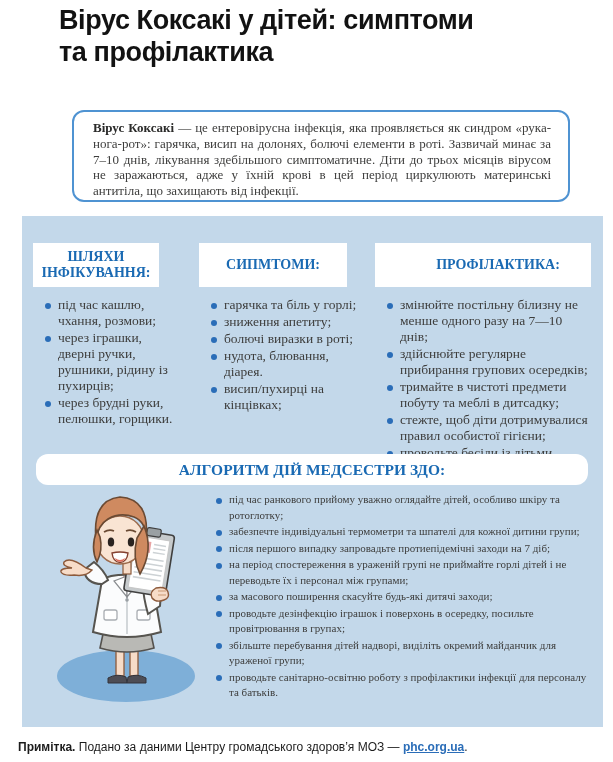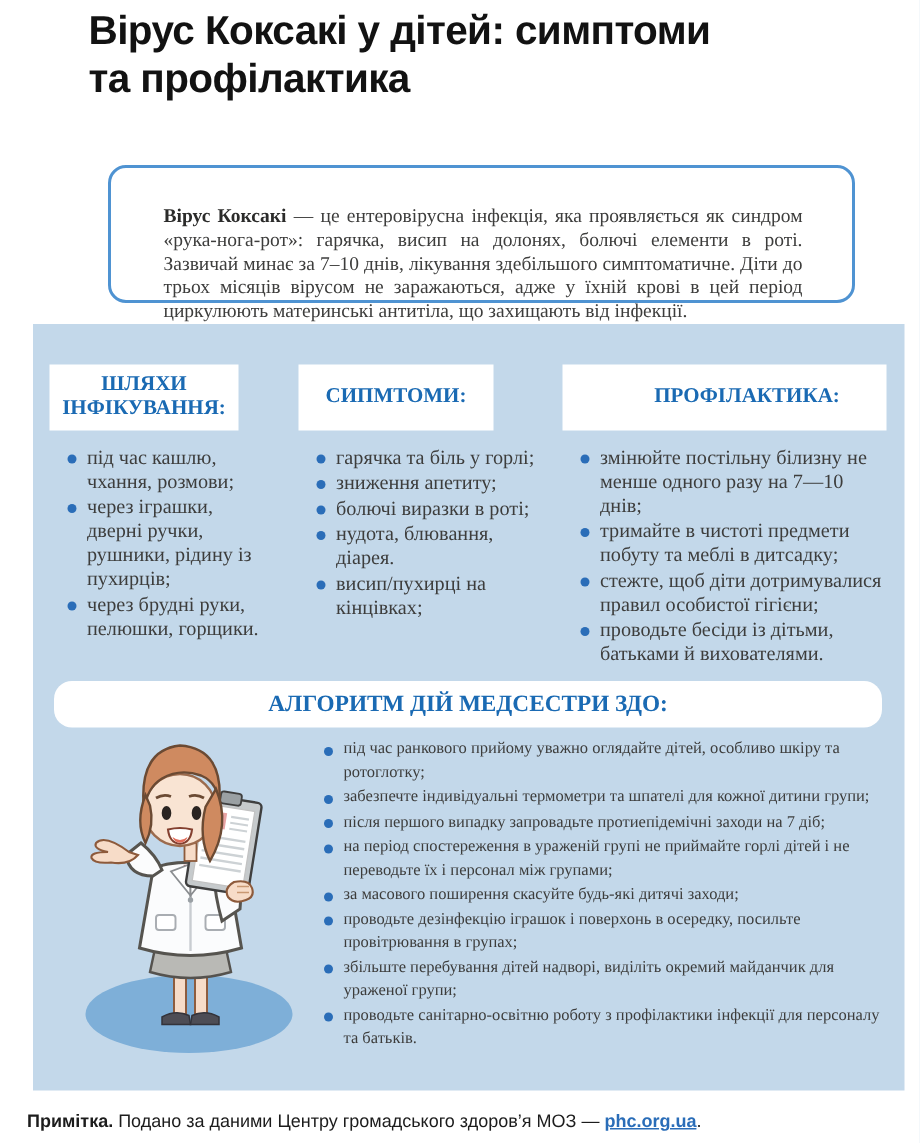--- a/index.html
+++ b/index.html
@@ -4,32 +4,32 @@
 <style>
   html,body{margin:0;padding:0;background:#ffffff;}
   body{width:613px;height:762px;font-family:"Liberation Serif",serif;color:#3d3d3c;}
   .page{position:relative;width:613px;height:762px;overflow:hidden;background:#fff;}
 
   .title{position:absolute;left:24px;top:4px;font-family:"Liberation Sans",sans-serif;
          font-weight:bold;font-size:27px;line-height:32px;color:#121212;letter-spacing:-0.4px;margin-left:35px;}
 
   .intro-box{position:absolute;left:72px;top:110px;width:498px;height:92px;box-sizing:border-box;
              border:2px solid #4f93d2;border-radius:12px;background:#fff;padding:8px 17px 0 19px;}
-  .intro-box p{margin:16px;font-size:13px;line-height:15.8px;text-align:justify;}
+  .intro-box p{margin:0;font-size:13px;line-height:15.8px;text-align:justify;}
   .intro-box b{color:#2b2b2a;}
 
   .panel{position:absolute;left:22px;top:216px;width:581px;height:511px;background:#c3d8ea;}
 
   .columns{position:absolute;left:11px;right:12px;top:27px;display:grid;
            grid-template-columns:148px 158px 1fr;column-gap:18px;}
   .col-header{background:#ffffff;color:#1a6ab3;font-weight:bold;font-size:14px;line-height:16px;
               text-align:center;display:flex;align-items:center;justify-content:center;
               height:44px;box-sizing:border-box;padding:2px 6px;}
   .col:nth-child(1) .col-header{width:126px;}
-  .col:nth-child(2) .col-header{width:130px;}
+  .col:nth-child(2) .col-header{width:148px;}
   .col:nth-child(3) .col-header{width:100%;padding-left:36px;}
 
   ul.blist{list-style:none;margin:10px 0 0 0;padding:0 0 0 12px;font-size:13.5px;line-height:16px;}
   ul.blist li{position:relative;padding-left:13px;margin:0 0 1px 0;}
   ul.blist li::before{content:"";position:absolute;left:0;top:5.5px;width:6px;height:6px;
                       border-radius:50%;background:#2a6db8;}
 
   .algo-header{position:absolute;left:14px;right:15px;top:238px;height:31px;background:#ffffff;
                color:#1a6ab3;font-weight:bold;font-size:15.5px;display:flex;align-items:center;
                justify-content:center;border-radius:12px;}
@@ -73,20 +73,21 @@
             <li>зниження апетиту;</li>
             <li>болючі виразки в роті;</li>
             <li>нудота, блювання, діарея.</li>
             <li>висип/пухирці на кінцівках;</li>
           </ul>
       </div>
       <div class="col">
         <div class="col-header">ПРОФІЛАКТИКА:</div>
         <ul class="blist">
             <li>змінюйте постільну білизну не менше одного разу на 7—10 днів;</li>
+            <li>здійснюйте регулярне прибирання групових осередків;</li>
             <li>тримайте в чистоті предмети побуту та меблі в дитсадку;</li>
             <li>стежте, щоб діти дотримувалися правил особистої гігієни;</li>
             <li>проводьте бесіди із дітьми, батьками й вихователями.</li>
           </ul>
       </div>
     </div>
 
     <div class="algo-header">АЛГОРИТМ ДІЙ МЕДСЕСТРИ ЗДО:</div>
 
     <div class="nurse">

